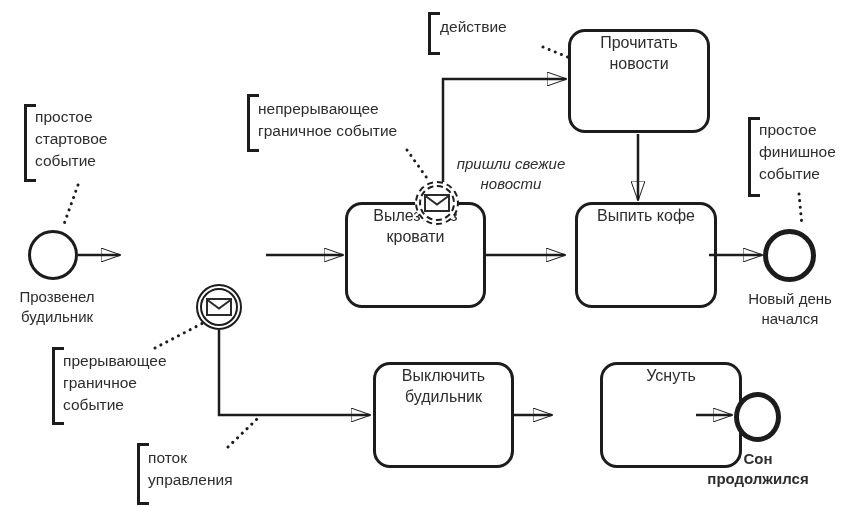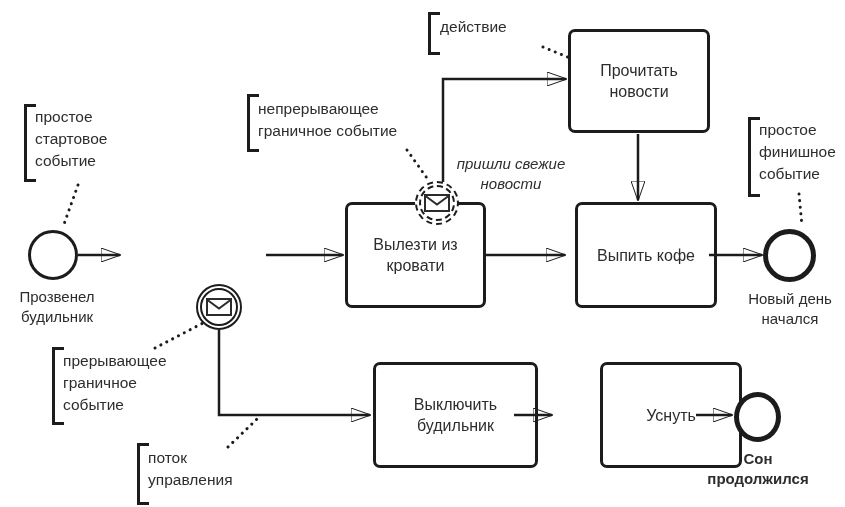--- a/index.html
+++ b/index.html
@@ -2,22 +2,22 @@
 <html><head>
 <meta charset="utf-8">
 <style>
   html,body { margin:0; padding:0; background:#fff; }
   #canvas {
     position:relative; width:845px; height:507px; background:#fff;
     font-family:"Liberation Sans", sans-serif; color:#2d2d2d; overflow:hidden;
   }
   .task {
     position:absolute; box-sizing:border-box; background:#fff;
-    border:3px solid #1c1c1c; border-radius:7px;
-    display:flex; align-items:center; justify-content:center;
+    border:3px solid #1c1c1c; border-radius:17px;
+    display:flex; align-items:flex-start; justify-content:center;
     text-align:center; font-size:16px; line-height:21px; color:#2d2d2d;
     padding:0 12px; z-index:1;
   }
   .event-circle {
     position:absolute; box-sizing:border-box; background:#fff; border-radius:50%; z-index:1;
   }
   .event-start { border:3px solid #1c1c1c; }
   .event-end   { border:5px solid #1c1c1c; }
   .boundary {
     position:absolute; box-sizing:border-box; background:#fff; border-radius:50%;
@@ -78,21 +78,21 @@
 
   <div class="task" style="left:568px; top:29px; width:142px; height:104px;">
     <span>Прочитать новости</span>
   </div>
   <div class="task" style="left:345px; top:202px; width:141px; height:106px;">
     <span>Вылезти из кровати</span>
   </div>
   <div class="task" style="left:567px; top:202px; width:142px; height:106px;margin-left:8px;">
     <span>Выпить кофе</span>
   </div>
-  <div class="task" style="left:373px; top:362px; width:165px; height:106px;">
+  <div class="task" style="left:373px; top:362px; width:141px; height:106px;">
     <span>Выключить будильник</span>
   </div>
   <div class="task" style="left:572px; top:362px; width:142px; height:106px;margin-left:28px;">
     <span>Уснуть</span>
   </div>
 
   <div class="event-circle event-start" style="left:28px; top:230px; width:50px; height:50px;"></div>
   <div class="event-circle event-end" style="left:763px; top:229px; width:53px; height:53px;"></div>
   <div class="event-circle event-end" style="left:734px; top:392px; width:47px; height:50px;"></div>
 

